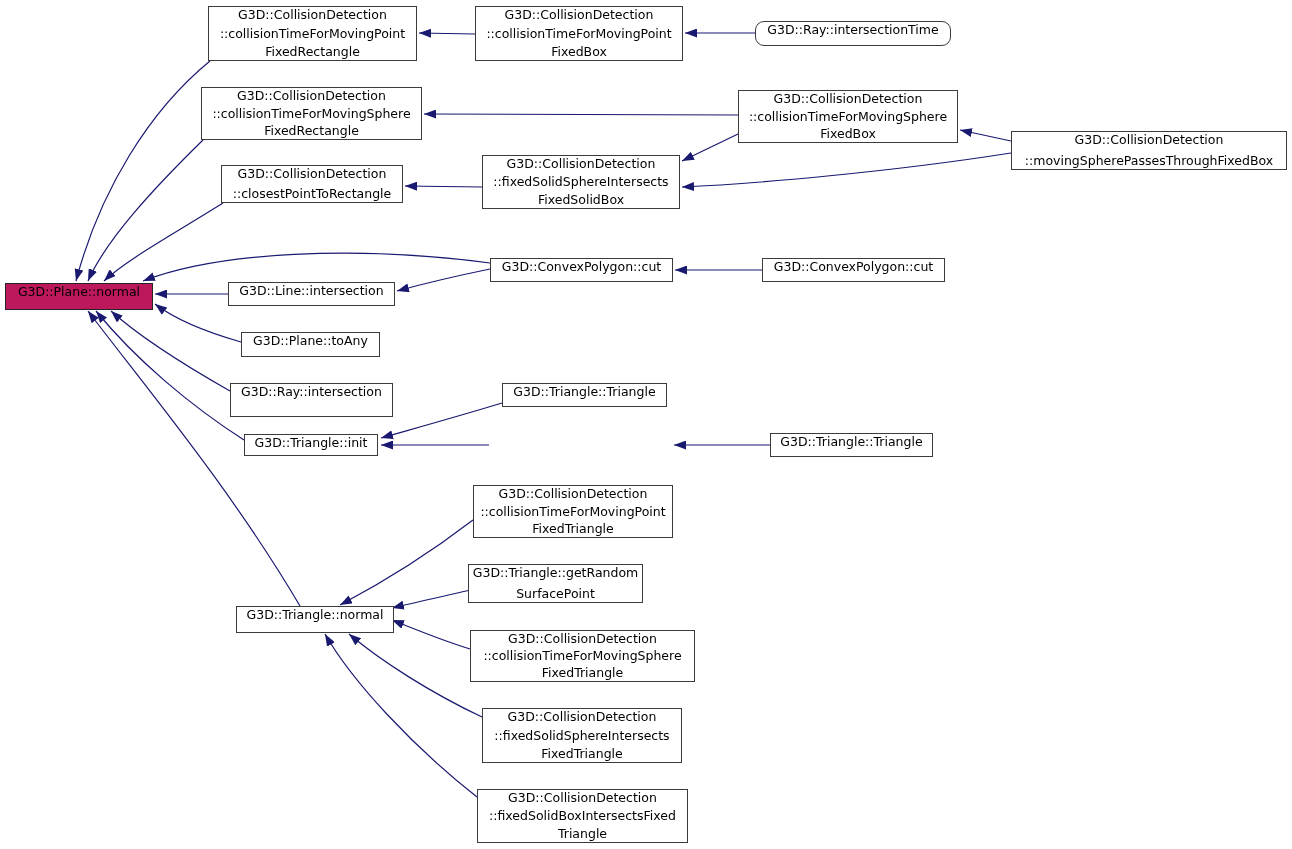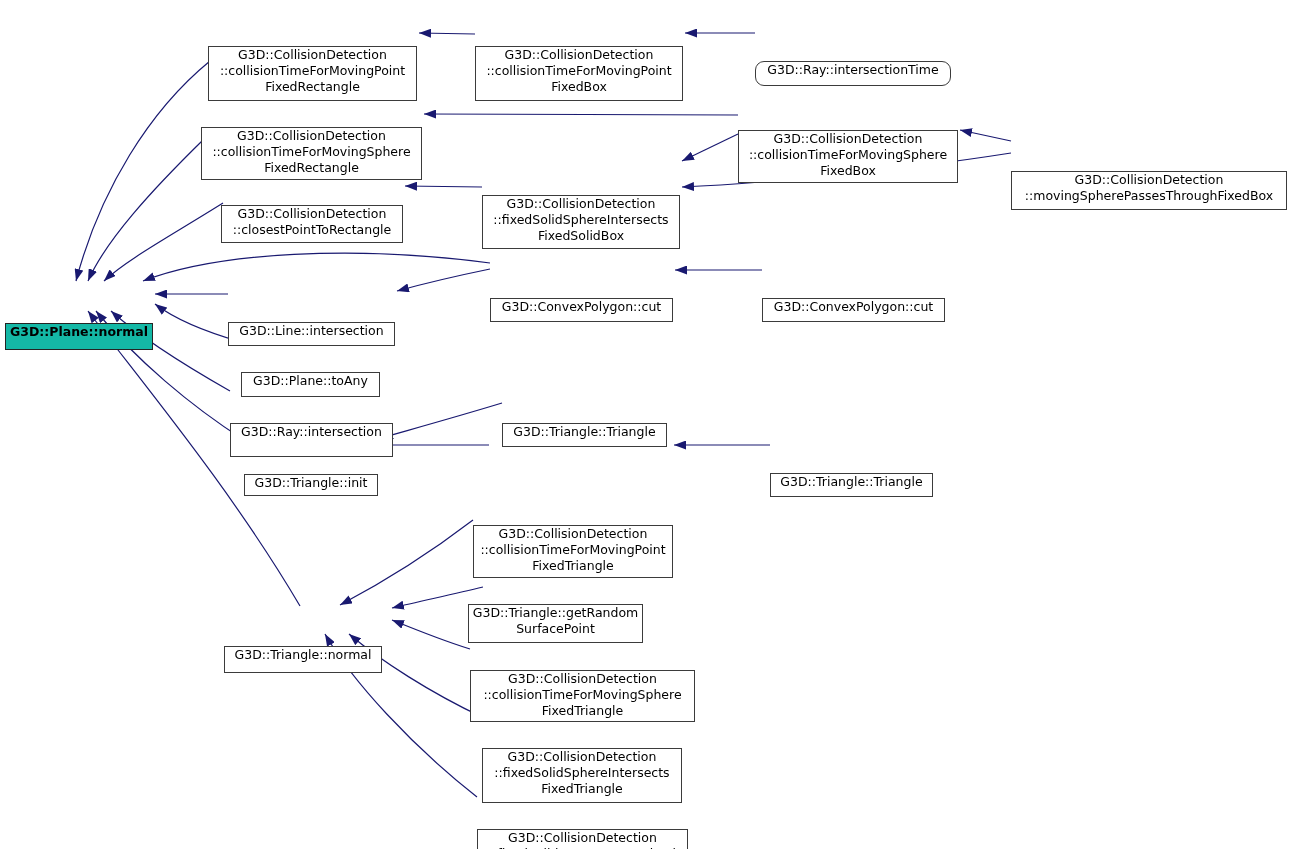--- a/index.html
+++ b/index.html
@@ -4,26 +4,26 @@
 <style>
   html,body { margin:0; padding:0; background:#ffffff; }
   .canvas {
     position:relative; width:1292px; height:849px; background:#ffffff;
     font-family:"DejaVu Sans","Liberation Sans",sans-serif; overflow:hidden;
   }
   svg.edges { position:absolute; left:0; top:0; width:1292px; height:849px; }
   path.edge { fill:none; stroke:#191970; stroke-width:1.2px; }
   .node {
     position:absolute; box-sizing:border-box;
-    display:flex; flex-direction:column; align-items:center; justify-content:flex-start;
+    display:flex; flex-direction:column; align-items:center; justify-content:space-between;
     background:#ffffff; border:1px solid #3b3b3b; color:#000000;
     font-size:12.5px; line-height:16px; text-align:center; white-space:nowrap;
-    cursor:pointer; z-index:2;margin-top:40px;
+    cursor:pointer; z-index:2;
   }
-  .node.highlight { background:#14b8a6; border-color:#242424; cursor:default;font-weight:bold; }
+  .node.highlight { background:#be185d; border-color:#242424; cursor:default; }
   .node span { display:block; }
 </style>
 </head>
 <body>
 
 <div class="canvas">
   <svg class="edges" xmlns="http://www.w3.org/2000/svg" viewBox="0 0 1292 849">
     <defs>
       <marker id="arrow" markerUnits="userSpaceOnUse" markerWidth="12" markerHeight="9" refX="12" refY="4.5" orient="auto">
         <polygon points="0,0 12,4.5 0,9" fill="#191970"></polygon>
@@ -78,21 +78,21 @@
     </div>
     <div class="node" style="left: 241px; top: 332px; width: 139px; height: 25px;">
       <span>G3D::Plane::toAny</span>
     </div>
     <div class="node" style="left: 230px; top: 383px; width: 163px; height: 34px;">
       <span>G3D::Ray::intersection</span>
     </div>
     <div class="node" style="left: 244px; top: 434px; width: 134px; height: 22px;">
       <span>G3D::Triangle::init</span>
     </div>
-    <div class="node" style="left: 224px; top: 606px; width: 158px; height: 27px;">
+    <div class="node" style="left: 236px; top: 606px; width: 158px; height: 27px;">
       <span>G3D::Triangle::normal</span>
     </div>
     <div class="node" style="left: 475px; top: 6px; width: 208px; height: 55px;">
       <span>G3D::CollisionDetection</span>
       <span>::collisionTimeForMovingPoint</span>
       <span>FixedBox</span>
     </div>
     <div class="node" style="left: 482px; top: 155px; width: 198px; height: 54px;">
       <span>G3D::CollisionDetection</span>
       <span>::fixedSolidSphereIntersects</span>

